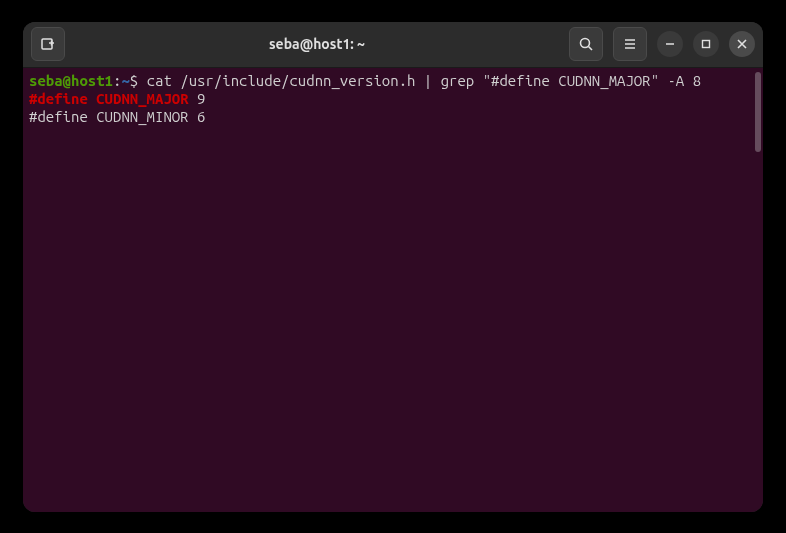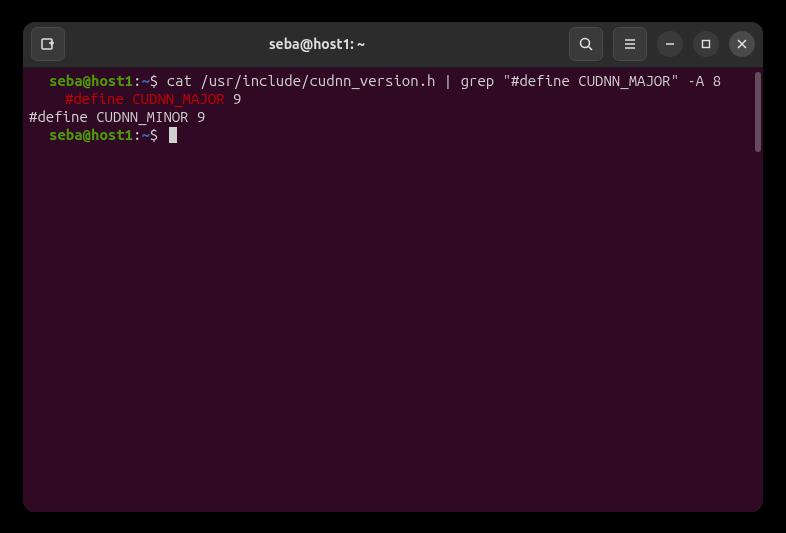--- a/index.html
+++ b/index.html
@@ -95,36 +95,34 @@
       font-family: 'Ubuntu Mono', 'DejaVu Sans Mono', monospace;
       position: relative;
       overflow: hidden;
     }
     .line {
       white-space: pre;
     }
     .prompt-user {
       color: #4e9a06;
       font-weight: bold;
-      margin-left: 20px;
     }
     .prompt-colon {
       color: #d0d0d0;
     }
     .prompt-path {
       color: #3465a4;
       font-weight: bold;
     }
     .prompt-dollar {
       color: #d0d0d0;
     }
     .grep-match {
       color: #cc0000;
-      font-weight: normal;
-      margin-left: 36px;
+      font-weight: bold;
     }
     .cursor {
       display: inline-block;
       width: 8px;
       height: 16px;
       background: #d0d0d0;
       vertical-align: text-bottom;
       margin-left: 2px;
     }
     .scrollbar {
@@ -177,17 +175,16 @@
         <svg viewBox="0 0 10 10" stroke="currentColor" stroke-width="1.6">
           <path d="M1 1l8 8M9 1l-8 8"></path>
         </svg>
       </div>
     </div>
   </div>
 
   <div class="terminal-body">
     <div class="line"><span class="prompt-user">seba@host1</span><span class="prompt-colon">:</span><span class="prompt-path">~</span><span class="prompt-dollar">$ </span><span>cat /usr/include/cudnn_version.h | grep "#define CUDNN_MAJOR" -A 8</span></div>
     <div class="line"><span class="grep-match">#define CUDNN_MAJOR</span><span> 9</span></div>
-    <div class="line">#define CUDNN_MINOR 9</div>
-    <div class="line"><span class="prompt-user">seba@host1</span><span class="prompt-colon">:</span><span class="prompt-path">~</span><span class="prompt-dollar">$ </span><span class="cursor"></span></div>
+    <div class="line">#define CUDNN_MINOR 6</div>
     <div class="scrollbar"></div>
   </div>
 </div>
 
 </body></html>

